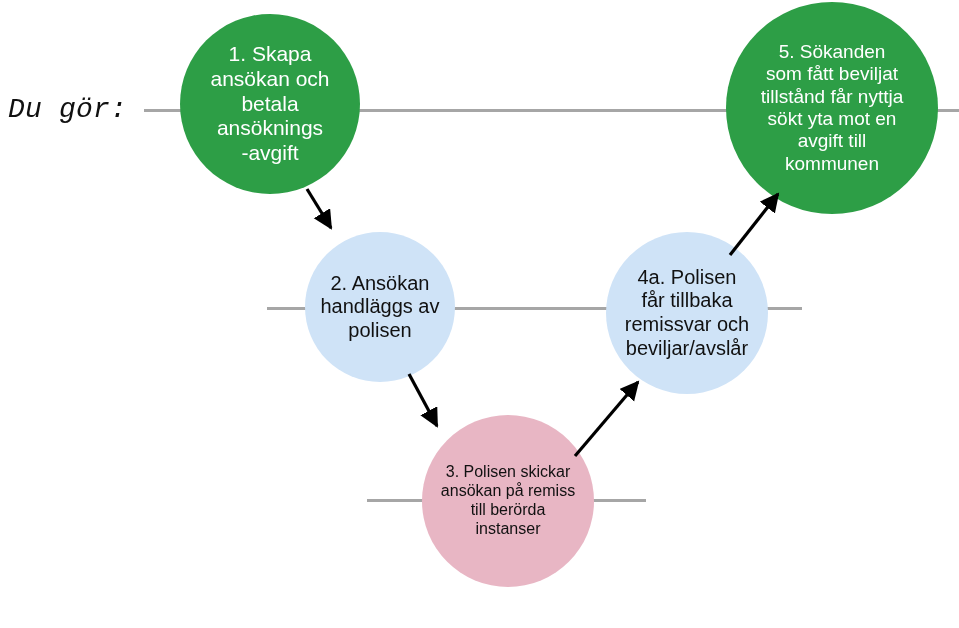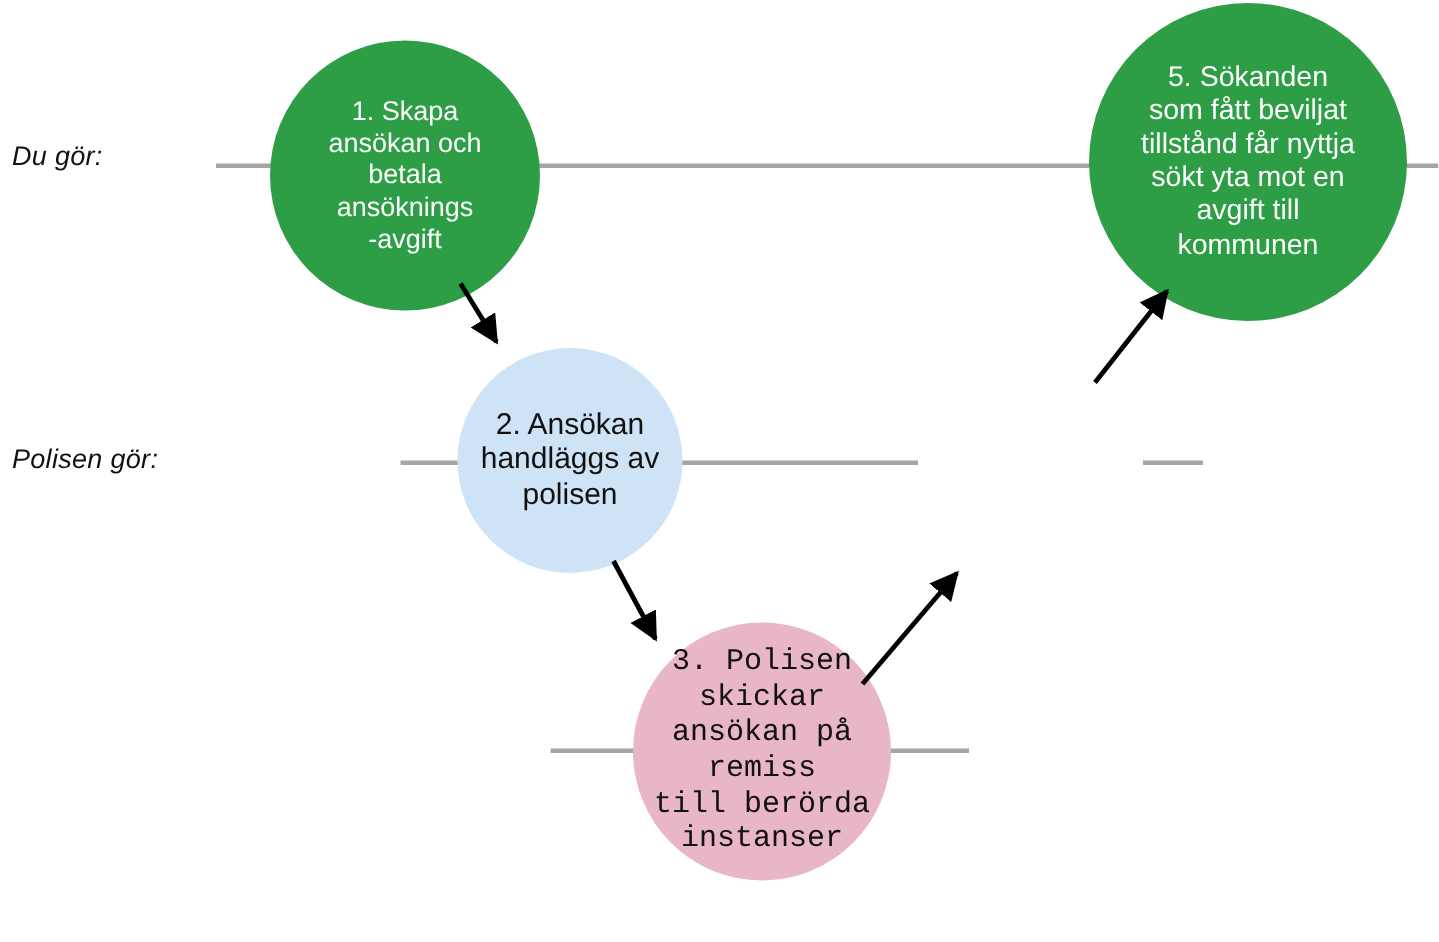--- a/index.html
+++ b/index.html
@@ -13,24 +13,25 @@
     height: 628px;
     background: #ffffff;
     overflow: hidden;
     font-family: "Liberation Sans", sans-serif;
   }
 
   
   .row-label {
     position: absolute;
     font-style: italic;
-    font-size: 18px;
+    font-size: 28px;
     color: #111111;
     white-space: nowrap;
     letter-spacing: 0.2px;
+    font-family: Liberation Mono, monospace;
   }
   #label-du     { left: 8px;  top: 94px; }
   #label-polisen{ left: 8px;  top: 296px; }
   #label-berorda{ left: 8px;  top: 486px; }
 
   
   .lane-line {
     position: absolute;
     height: 3px;
     background: #a6a6a6;
@@ -59,25 +60,25 @@
   .node-blue {
     background: #cfe3f7;
     color: #111111;
   }
   .node-pink {
     background: #e8b6c4;
     color: #111111;
   }
 
   
-  #node-1 { left: 180px; top: 27px;  width: 180px; height: 180px; font-size: 18px; }
+  #node-1 { left: 180px; top: 14px;  width: 180px; height: 180px; font-size: 21px; }
   #node-5 { left: 726px; top: 2px;   width: 212px; height: 212px; font-size: 19px; }
   #node-2 { left: 305px; top: 232px; width: 150px; height: 150px; font-size: 20px; justify-content: center; }
   #node-4 { left: 606px; top: 232px; width: 162px; height: 162px; font-size: 20px; }
-  #node-3 { left: 422px; top: 415px; width: 172px; height: 172px; font-size: 20px; font-family: Liberation Mono, monospace; }
+  #node-3 { left: 422px; top: 415px; width: 172px; height: 172px; font-size: 16px; }
 
   
   #arrow-layer {
     position: absolute;
     left: 0; top: 0;
     width: 959px; height: 628px;
     pointer-events: none;
   }
 </style>
 </head>
@@ -91,35 +92,37 @@
 
   <div class="lane-line" style="left:267px; top:307px; width:44px;"></div>
   <div class="lane-line" style="left:452px; top:307px; width:160px;"></div>
   <div class="lane-line" style="left:762px; top:307px; width:40px;"></div>
 
   <div class="lane-line" style="left:367px; top:499px; width:60px;"></div>
   <div class="lane-line" style="left:588px; top:499px; width:58px;"></div>
 
   <div id="label-du" class="row-label">Du gör:</div>
 
-  <div id="label-polisen" class="row-label">Polisen gör:</div>
 
 
   <div id="node-1" class="node node-green">
     <span class="node-text">1. Skapa<br>ansökan och<br>betala<br>ansöknings<br>-avgift</span>
   </div>
 
   <div id="node-5" class="node node-green">
     <span class="node-text">5. Sökanden<br>som fått beviljat<br>tillstånd får nyttja<br>sökt yta mot en<br>avgift till<br>kommunen</span>
   </div>
 
   <div id="node-2" class="node node-blue">
     <span class="node-text">2. Ansökan<br>handläggs av<br>polisen</span>
   </div>
 
+  <div id="node-4" class="node node-blue">
+    <span class="node-text">4a. Polisen<br>får tillbaka<br>remissvar och<br>beviljar/avslår</span>
+  </div>
 
   <div id="node-3" class="node node-pink">
     <span class="node-text">3. Polisen skickar<br>ansökan på remiss<br>till berörda<br>instanser</span>
   </div>
 
   <svg id="arrow-layer" viewBox="0 0 959 628">
     <defs>
       <marker id="head" markerWidth="7" markerHeight="7" refX="5.4" refY="3" orient="auto">
         <path d="M0,0 L6,3 L0,6 Z" fill="#000000"></path>
       </marker>

